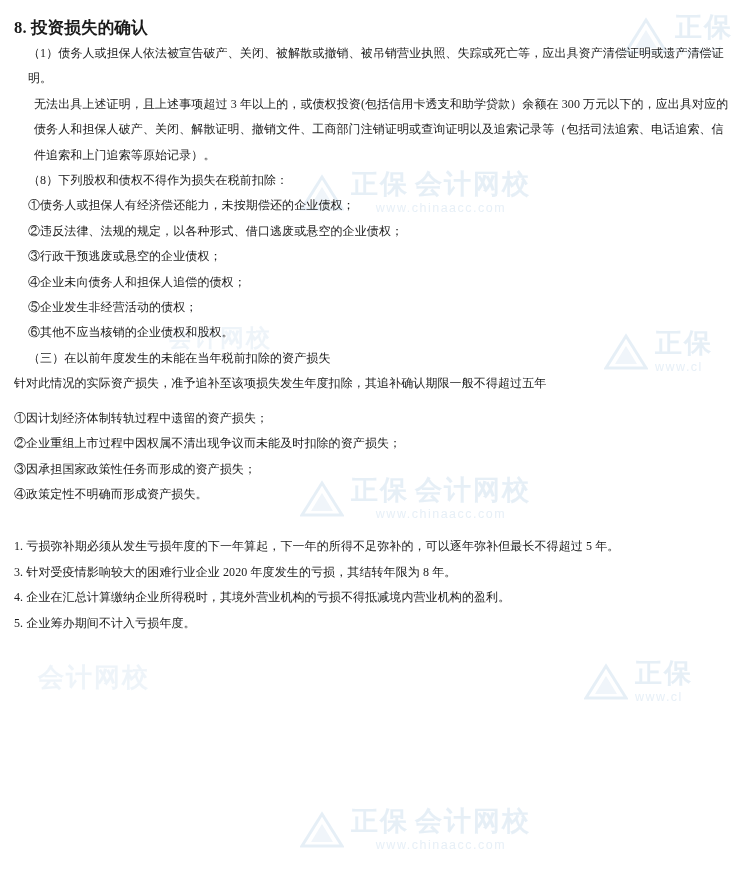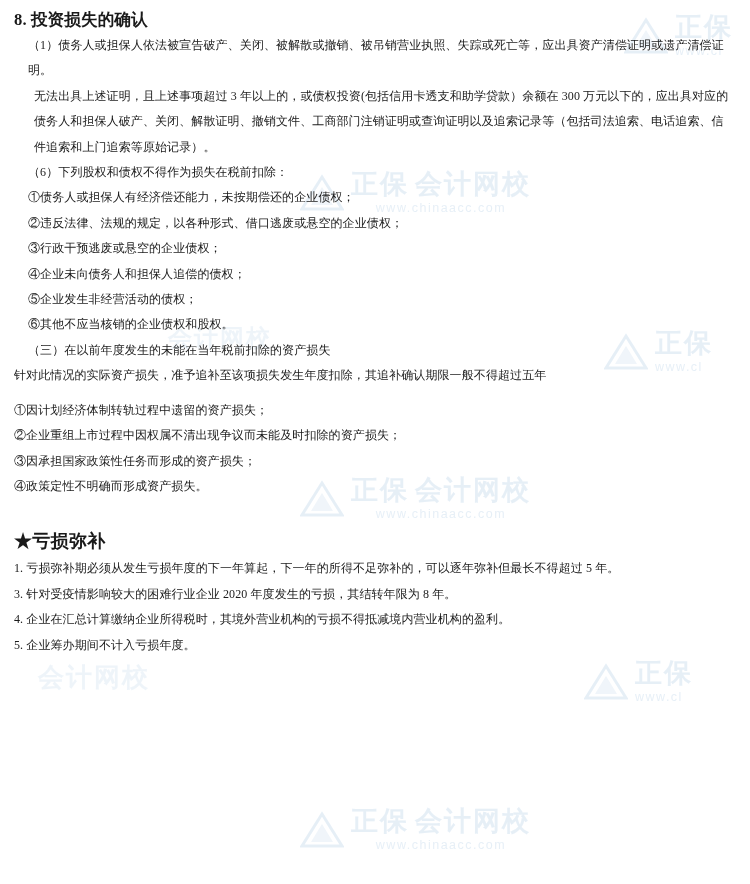--- a/index.html
+++ b/index.html
@@ -13,21 +13,21 @@
     font-family: "Liberation Serif", "DejaVu Serif", serif;
     color: #1a1a1a;
     overflow: hidden;
     position: relative;
   }
   .page {
     position: relative;
     width: 750px;
     height: 884px;
     box-sizing: border-box;
-    padding: 6px 18px 0 14px;
+    padding: 14px 18px 0 14px;
     z-index: 3;
   }
   .line {
     font-size: 12px;
     line-height: 25.4px;
     letter-spacing: 0.1px;
     white-space: pre-wrap;
     word-break: break-all;
   }
   .heading {
@@ -187,37 +187,36 @@
     </div>
   </div>
 
 </div>
 
 <div class="page">
 
   <div class="line heading">8. 投资损失的确认</div>
   <div class="line indent1">（1）债务人或担保人依法被宣告破产、关闭、被解散或撤销、被吊销营业执照、失踪或死亡等，应出具资产清偿证明或遗产清偿证明。</div>
   <div class="line indent1" style="padding-left:0;margin-left:20px;">无法出具上述证明，且上述事项超过 3 年以上的，或债权投资(包括信用卡透支和助学贷款）余额在 300 万元以下的，应出具对应的债务人和担保人破产、关闭、解散证明、撤销文件、工商部门注销证明或查询证明以及追索记录等（包括司法追索、电话追索、信件追索和上门追索等原始记录）。</div>
-  <div class="line indent1">（6）下列股权和债权不得作为损失在税前扣除：</div>
+  <div class="line indent1">（8）下列股权和债权不得作为损失在税前扣除：</div>
   <div class="line indent1">①债务人或担保人有经济偿还能力，未按期偿还的企业债权；</div>
   <div class="line indent1">②违反法律、法规的规定，以各种形式、借口逃废或悬空的企业债权；</div>
   <div class="line indent1">③行政干预逃废或悬空的企业债权；</div>
   <div class="line indent1">④企业未向债务人和担保人追偿的债权；</div>
   <div class="line indent1">⑤企业发生非经营活动的债权；</div>
   <div class="line indent1">⑥其他不应当核销的企业债权和股权。</div>
 
   <div class="line indent1">（三）在以前年度发生的未能在当年税前扣除的资产损失</div>
   <div class="line">针对此情况的实际资产损失，准予追补至该项损失发生年度扣除，其追补确认期限一般不得超过五年</div>
   <div class="blockgap"></div>
   <div class="line">①因计划经济体制转轨过程中遗留的资产损失；</div>
   <div class="line">②企业重组上市过程中因权属不清出现争议而未能及时扣除的资产损失；</div>
   <div class="line">③因承担国家政策性任务而形成的资产损失；</div>
   <div class="line">④政策定性不明确而形成资产损失。</div>
 
   <div class="biggap"></div>
 
-  <div class="star-heading"><span>★</span><span>亏损弥补</span></div>
   <div class="line">1. 亏损弥补期必须从发生亏损年度的下一年算起，下一年的所得不足弥补的，可以逐年弥补但最长不得超过 5 年。</div>
   <div class="line">3. 针对受疫情影响较大的困难行业企业 2020 年度发生的亏损，其结转年限为 8 年。</div>
   <div class="line">4. 企业在汇总计算缴纳企业所得税时，其境外营业机构的亏损不得抵减境内营业机构的盈利。</div>
   <div class="line">5. 企业筹办期间不计入亏损年度。</div>
 
 </div>
 
 </body></html>

